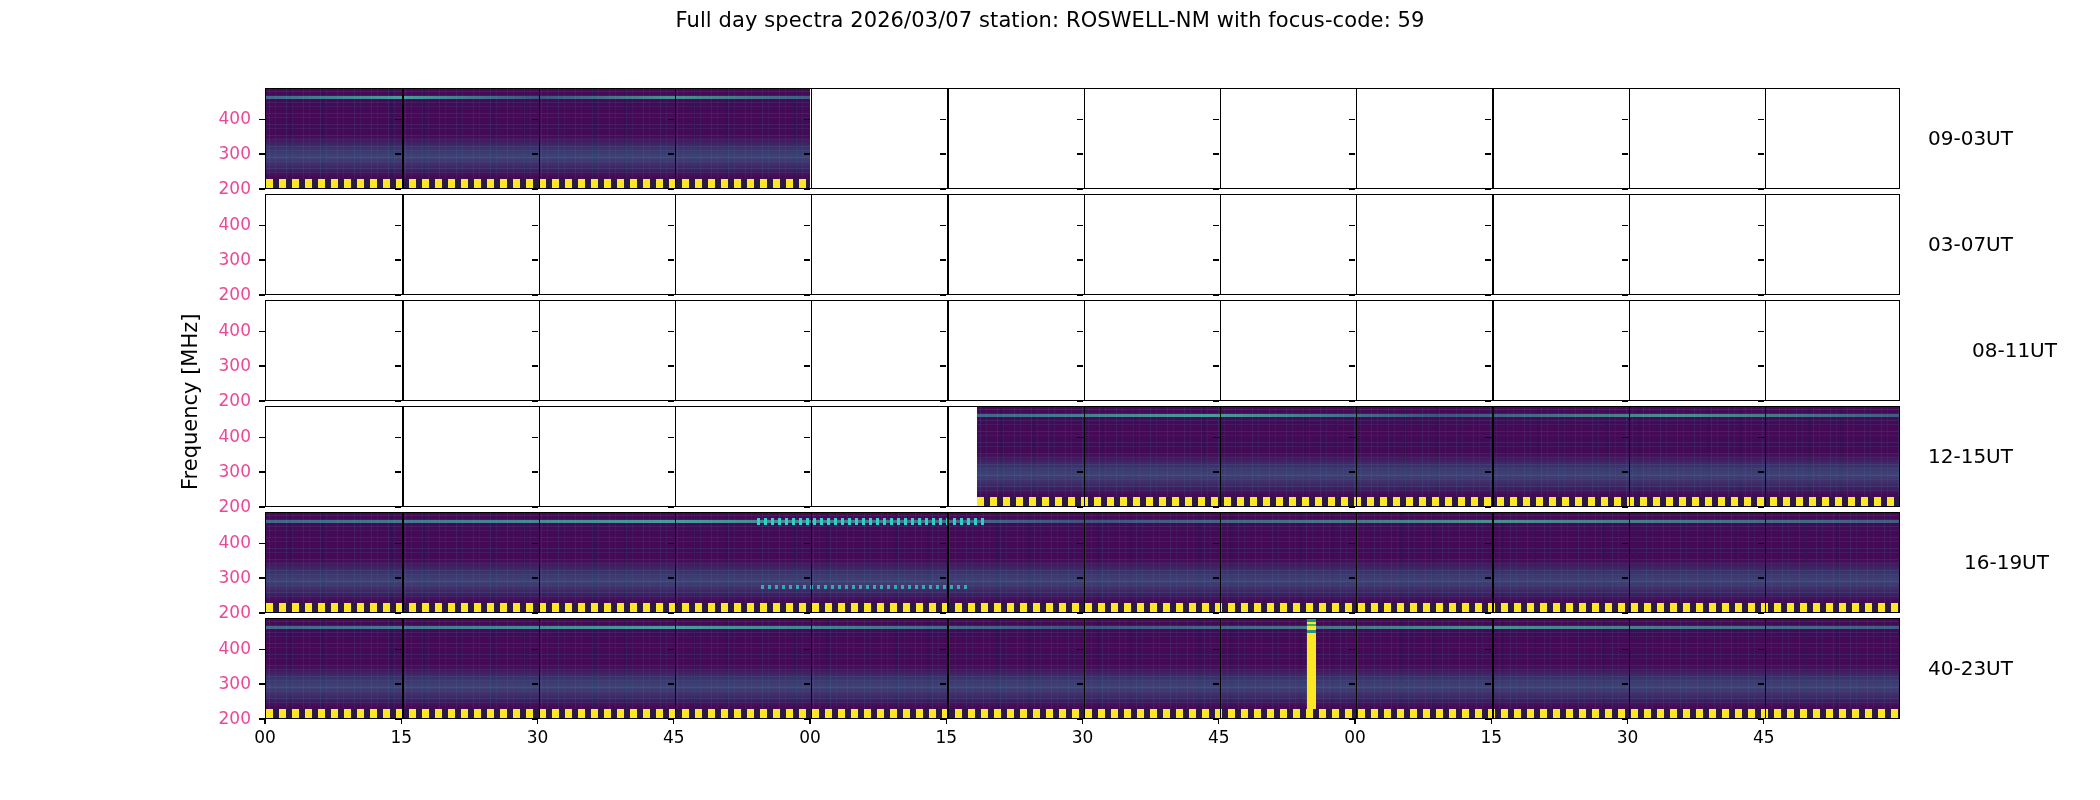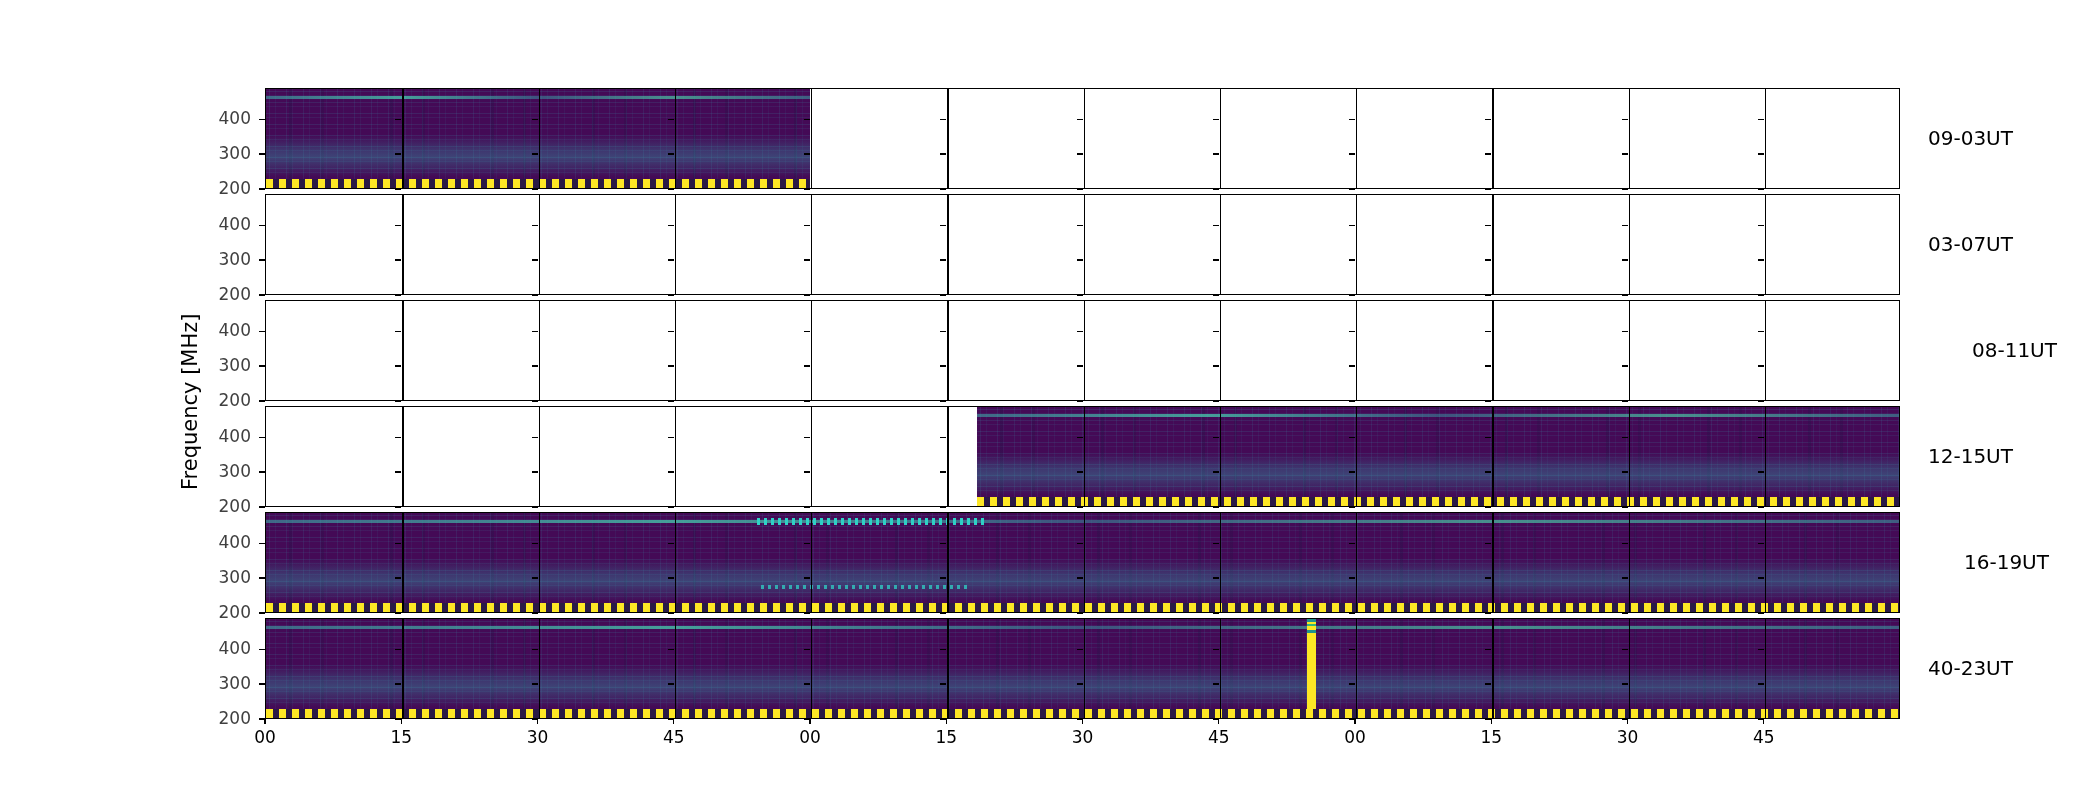--- a/index.html
+++ b/index.html
@@ -82,30 +82,31 @@
       #2fd0c5 0px,#2fd0c5 3px,
       rgba(0,0,0,0) 3px,rgba(0,0,0,0) 7px);}
 
   .tickmark{position:absolute;background:#000;}
   .ytick{width:6px;height:1.4px;}
   .ytick-r{width:6px;height:1.4px;}
   .xtick{width:1.4px;height:5px;}
   .gridline{position:absolute;width:1.3px;background:#000;top:0;bottom:0;}
 
   .ytlabel{position:absolute;font-size:17px;text-align:right;width:46px;
-           color:#404040;}
+           color:#ec4899;}
   .xtlabel{position:absolute;font-size:17px;text-align:center;width:40px;
            color:#000;}
   .rowlabel{position:absolute;font-size:20px;color:#000;white-space:nowrap;}
 </style>
 </head>
 <body>
 
 <div id="root">
 
+  <div class="title">Full day spectra 2026/03/07 station: ROSWELL-NM with focus-code: 59</div>
 
   <div class="ylabel" style="left:178px;top:490px;transform:rotate(-90deg);">Frequency [MHz]</div>
 
   <div id="plots">
       <div class="panel" style="left: 265px; top: 88px; width: 1635px; height: 101px;">
         <div class="spec" style="left: 0px; width: 544.455px;">
           <div class="field"></div>
           <div class="hband" style="top: 0px; bottom: 9px;"></div>
           <div class="vband"></div>
           <div class="vband2"></div>

